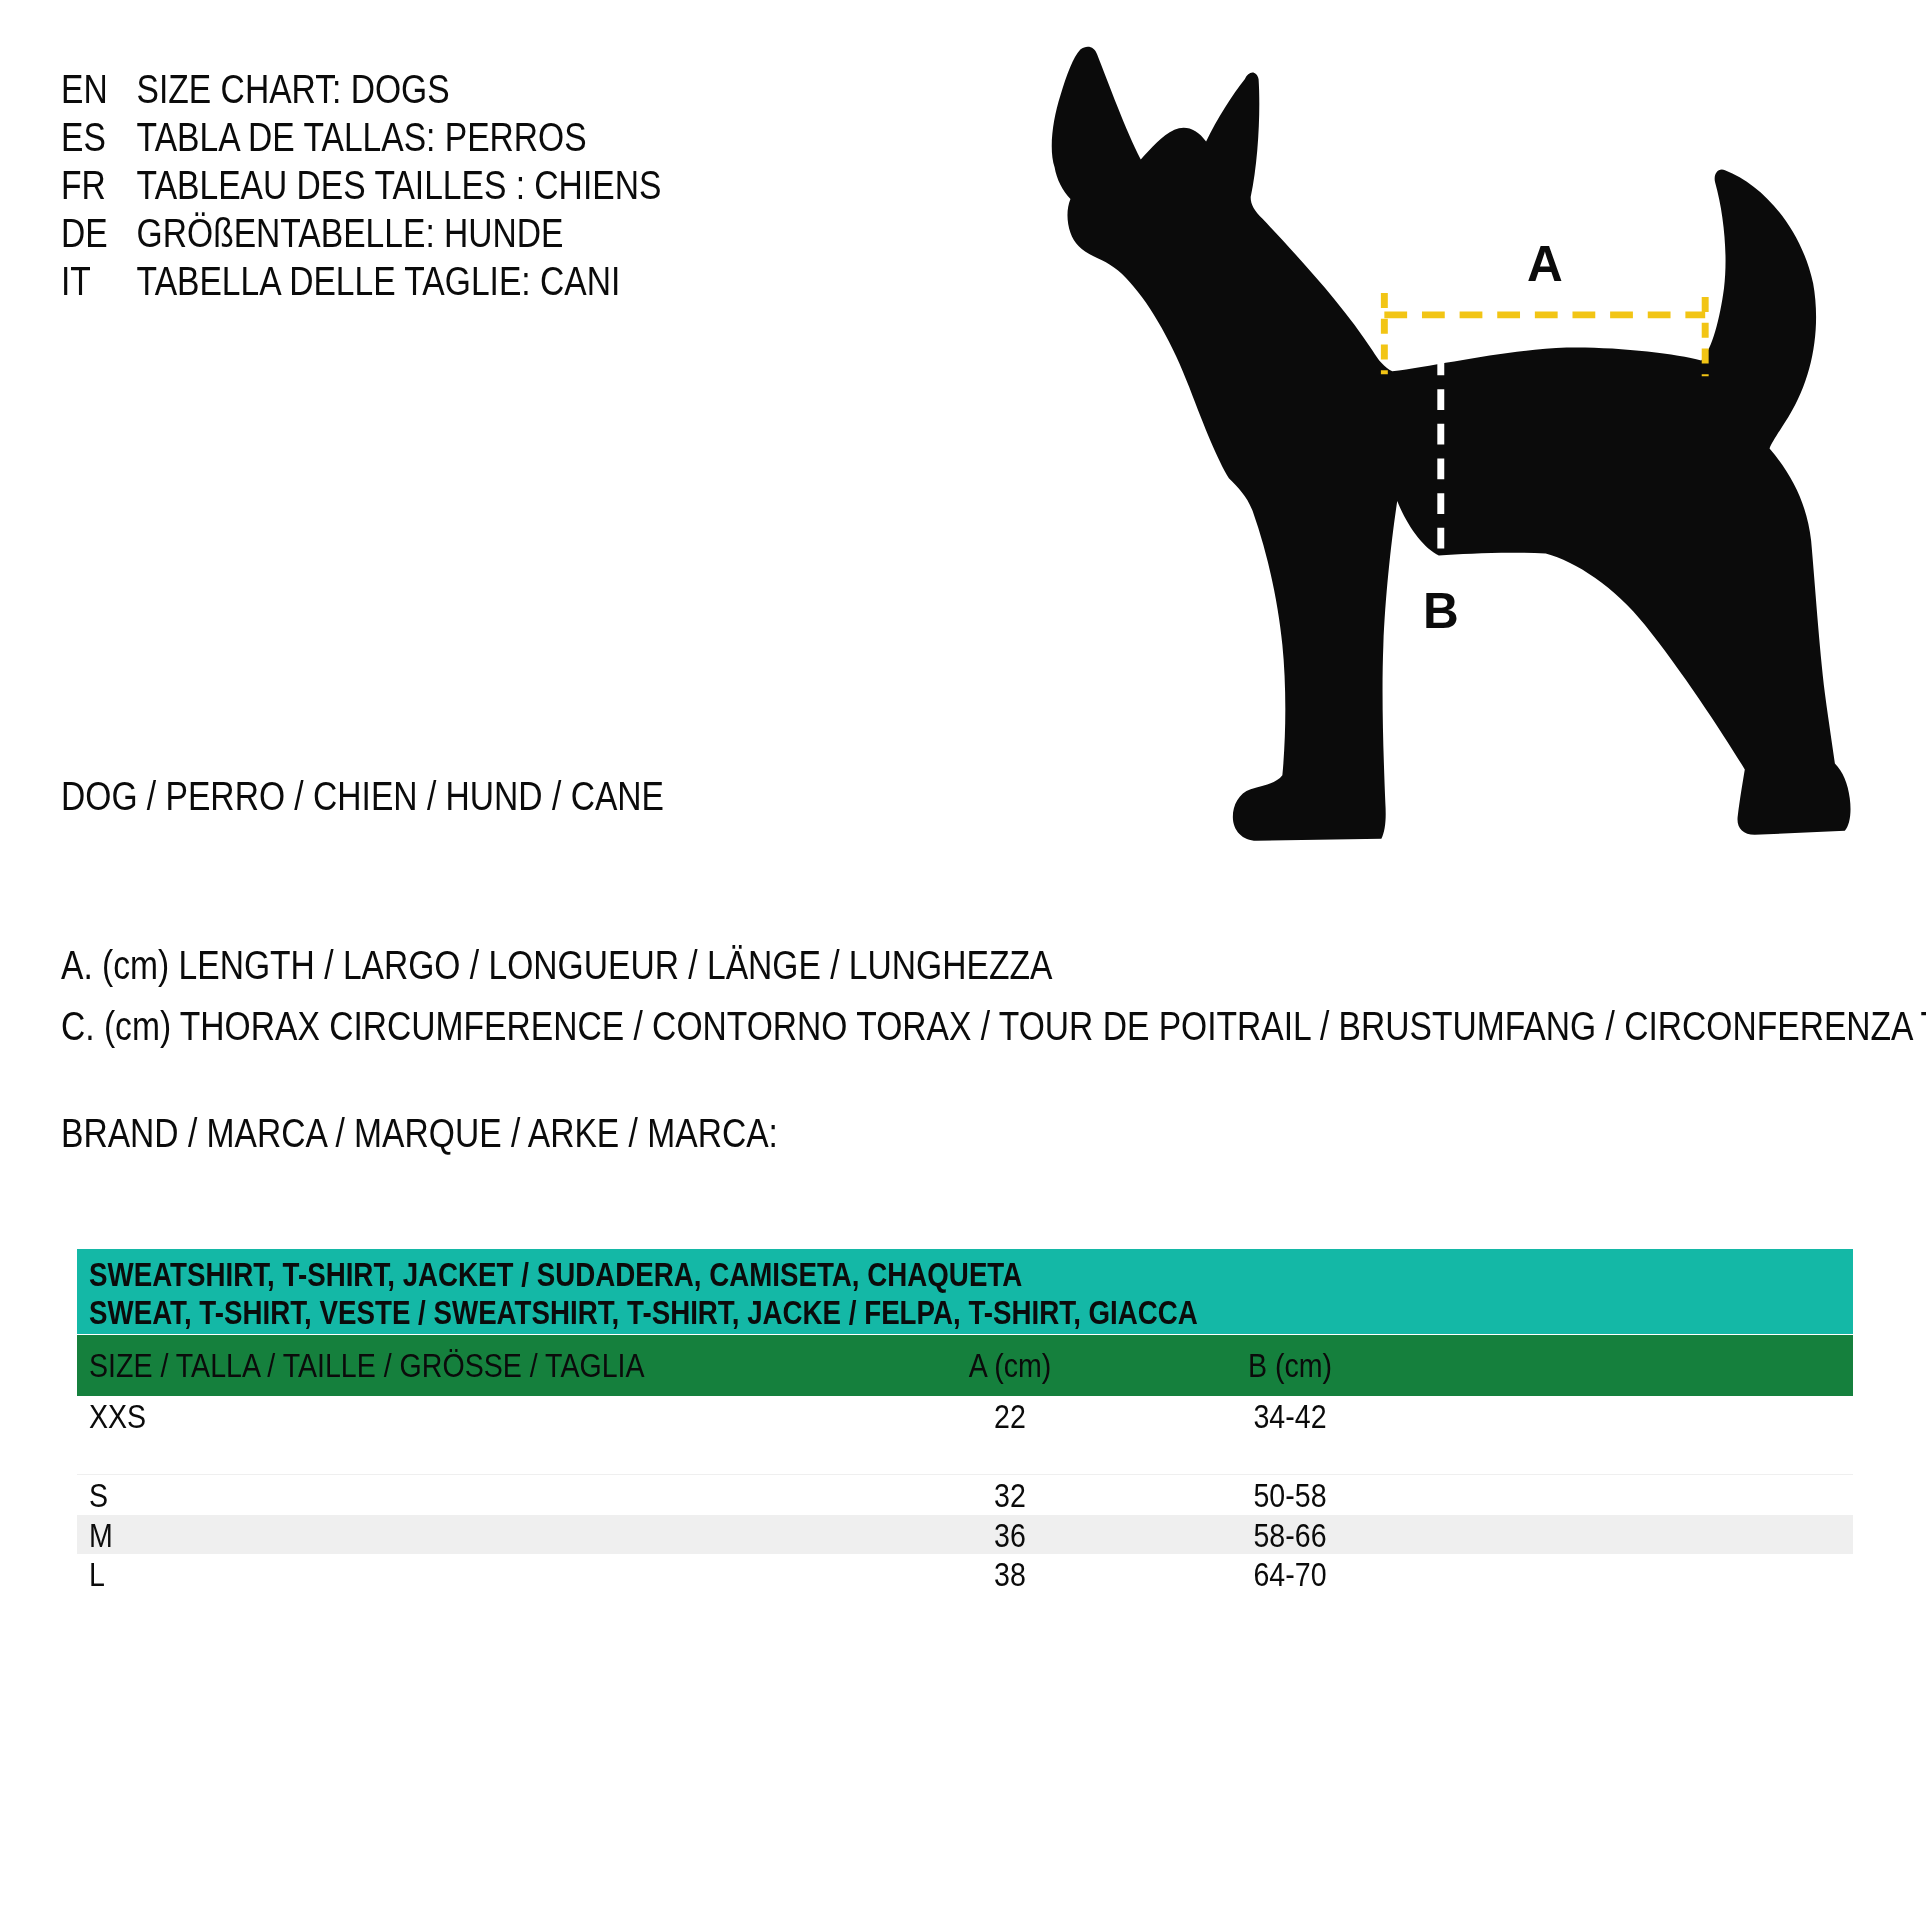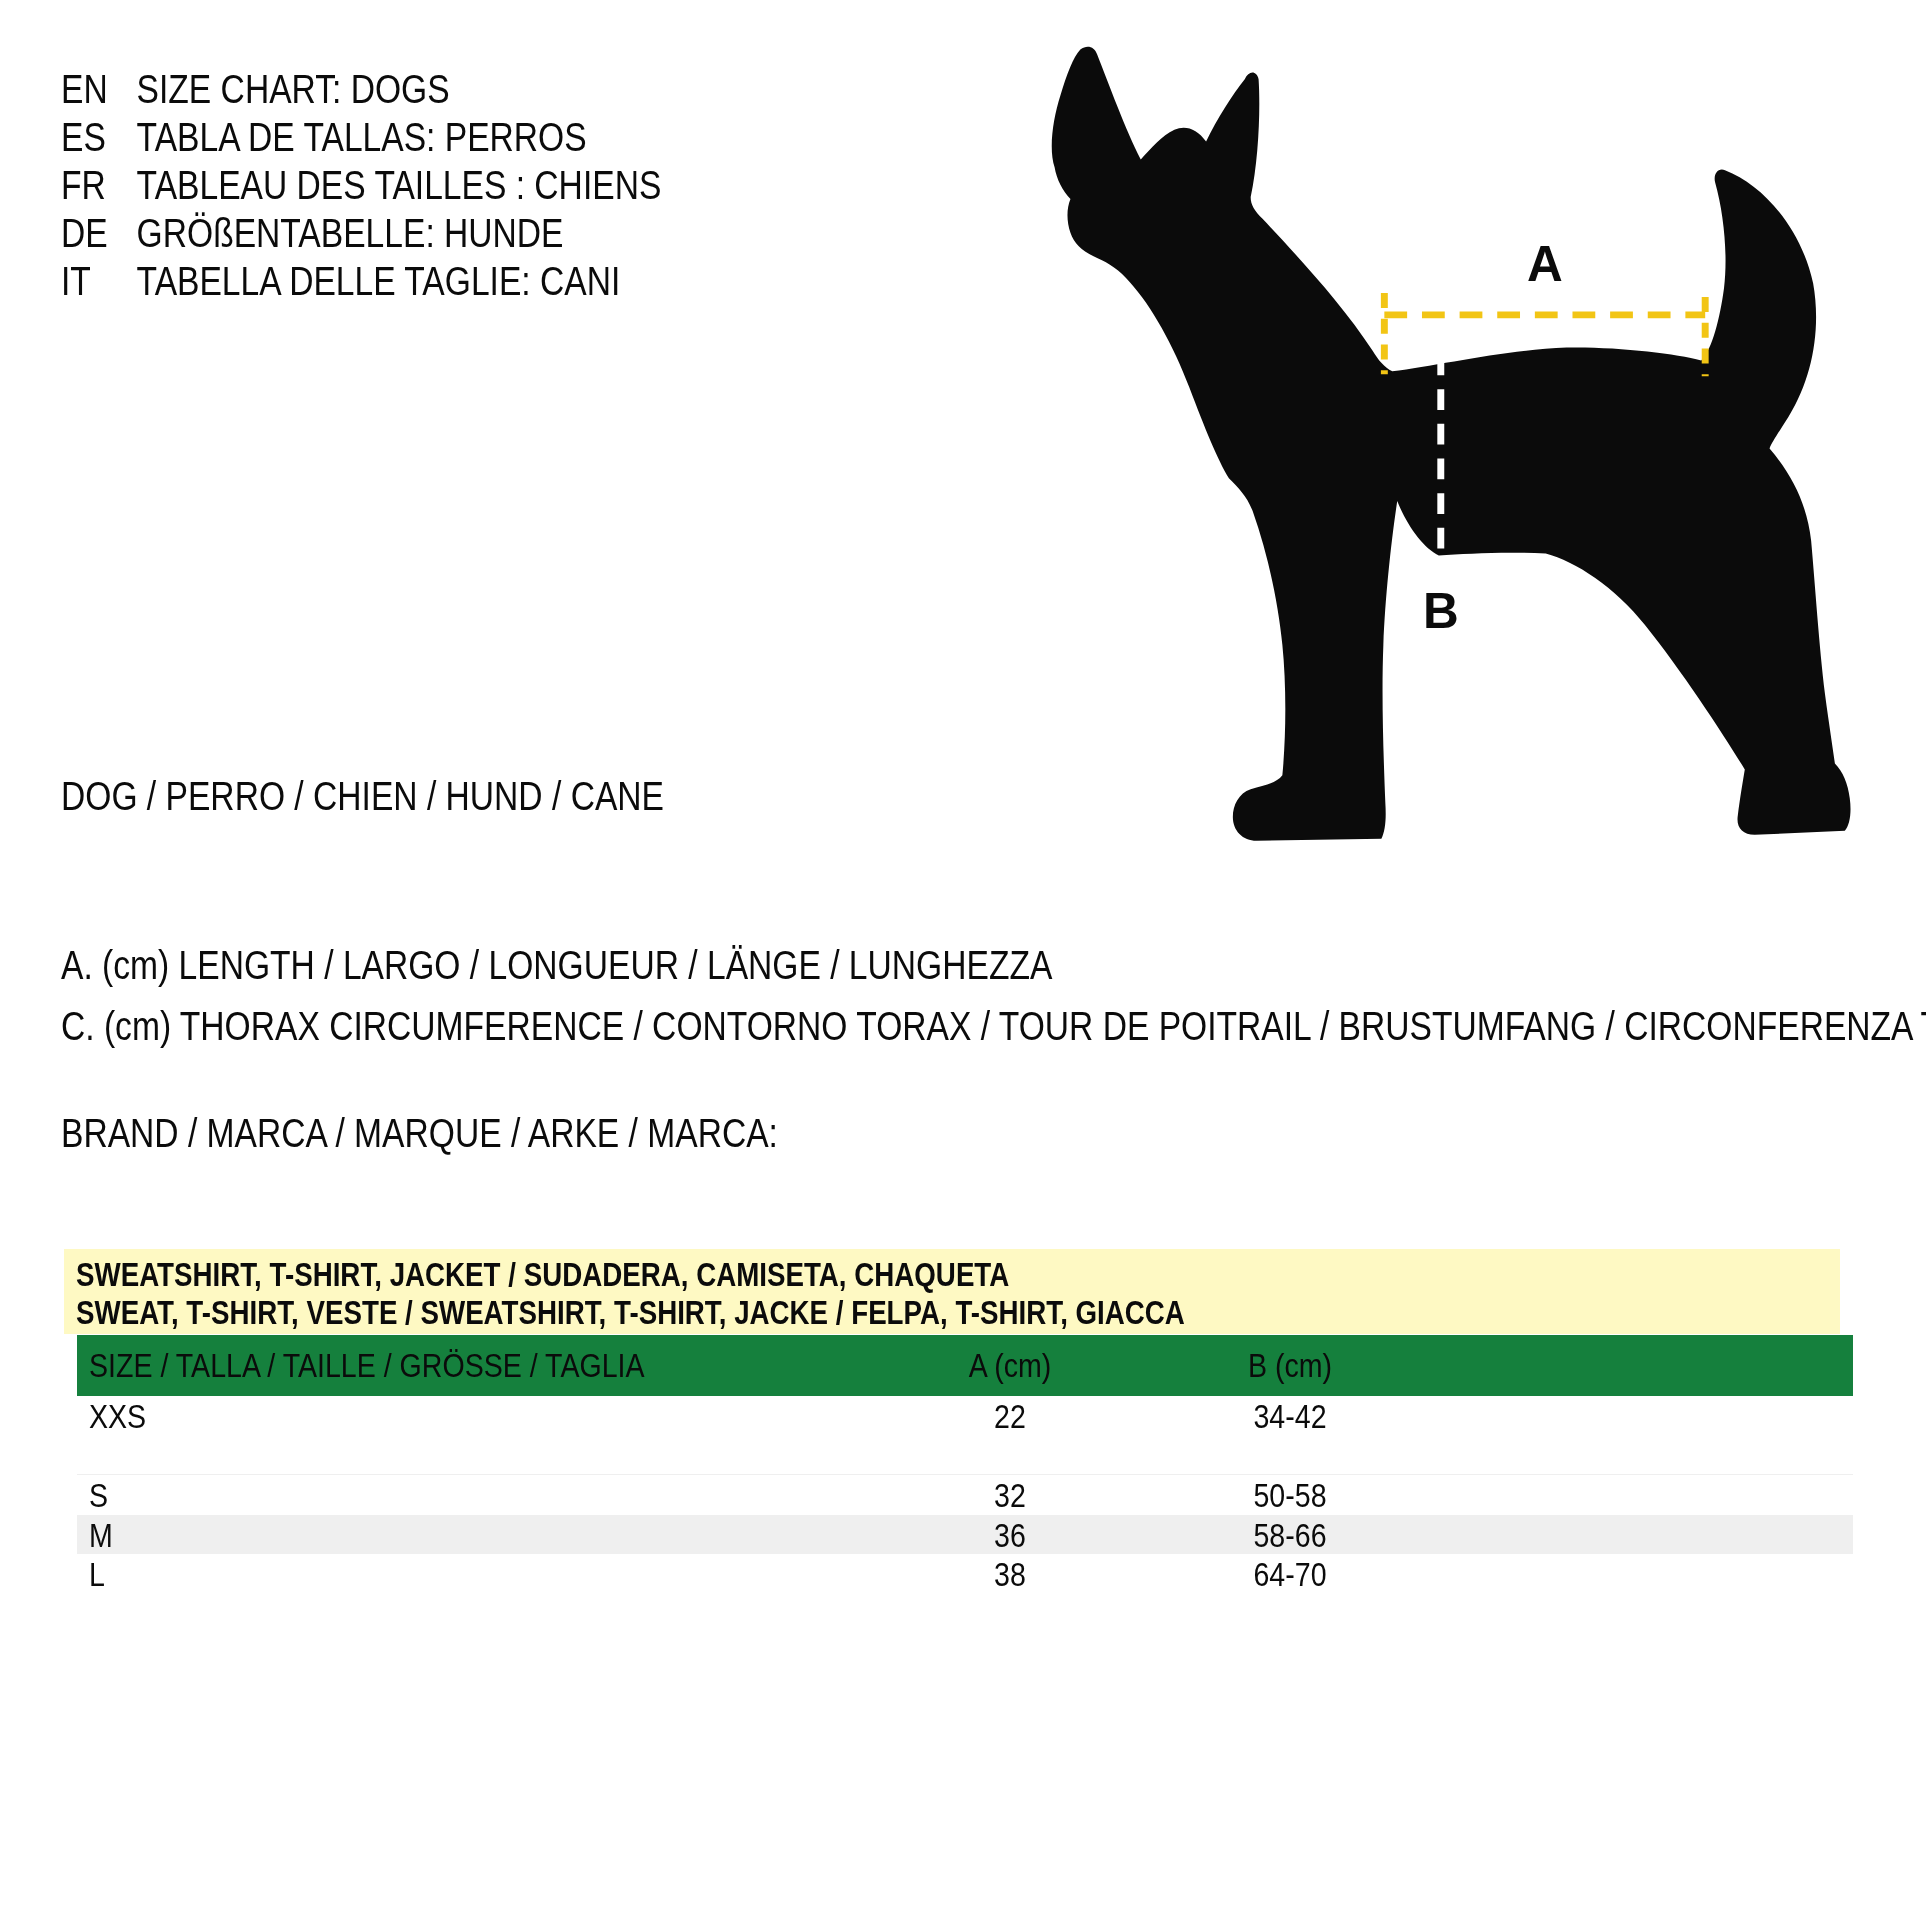--- a/index.html
+++ b/index.html
@@ -10,21 +10,21 @@
   
   .langs{left:61px;top:65px;font-size:40px;line-height:48px;font-weight:400;}
   .lrow{white-space:nowrap;}
   .lcode{display:inline-block;width:90px;}
   
   .caption{left:61px;top:774px;font-size:40px;font-weight:400;}
   .legend1{left:61px;top:943px;font-size:40px;font-weight:400;}
   .legend2{left:61px;top:1004px;font-size:40px;font-weight:400;}
   .brand{left:61px;top:1111px;font-size:40px;font-weight:400;}
   
-  .band{left:64px;top:1249px;width:1776px;height:85px;background:#fef9c3;}
+  .band{left:77px;top:1249px;width:1776px;height:85px;background:#14b8a6;}
   .bl{position:absolute;left:12px;font-size:33px;font-weight:700;white-space:nowrap;
       transform:scaleX(.84);transform-origin:left top;}
   .bl1{top:7px;} .bl2{top:45px;}
   
   .thead{left:77px;top:1335px;width:1776px;height:61px;background:#15803d;font-size:34px;line-height:61px;}
   .trow{left:77px;width:1776px;height:40px;font-size:34px;line-height:40px;}
   .r0{top:1396px;background:#fff;}
   .r1{top:1436px;background:#EFEFEF;margin-top:38px;}
   .r2{top:1475px;background:#fff;}
   .r3{top:1515px;background:#EFEFEF;}

